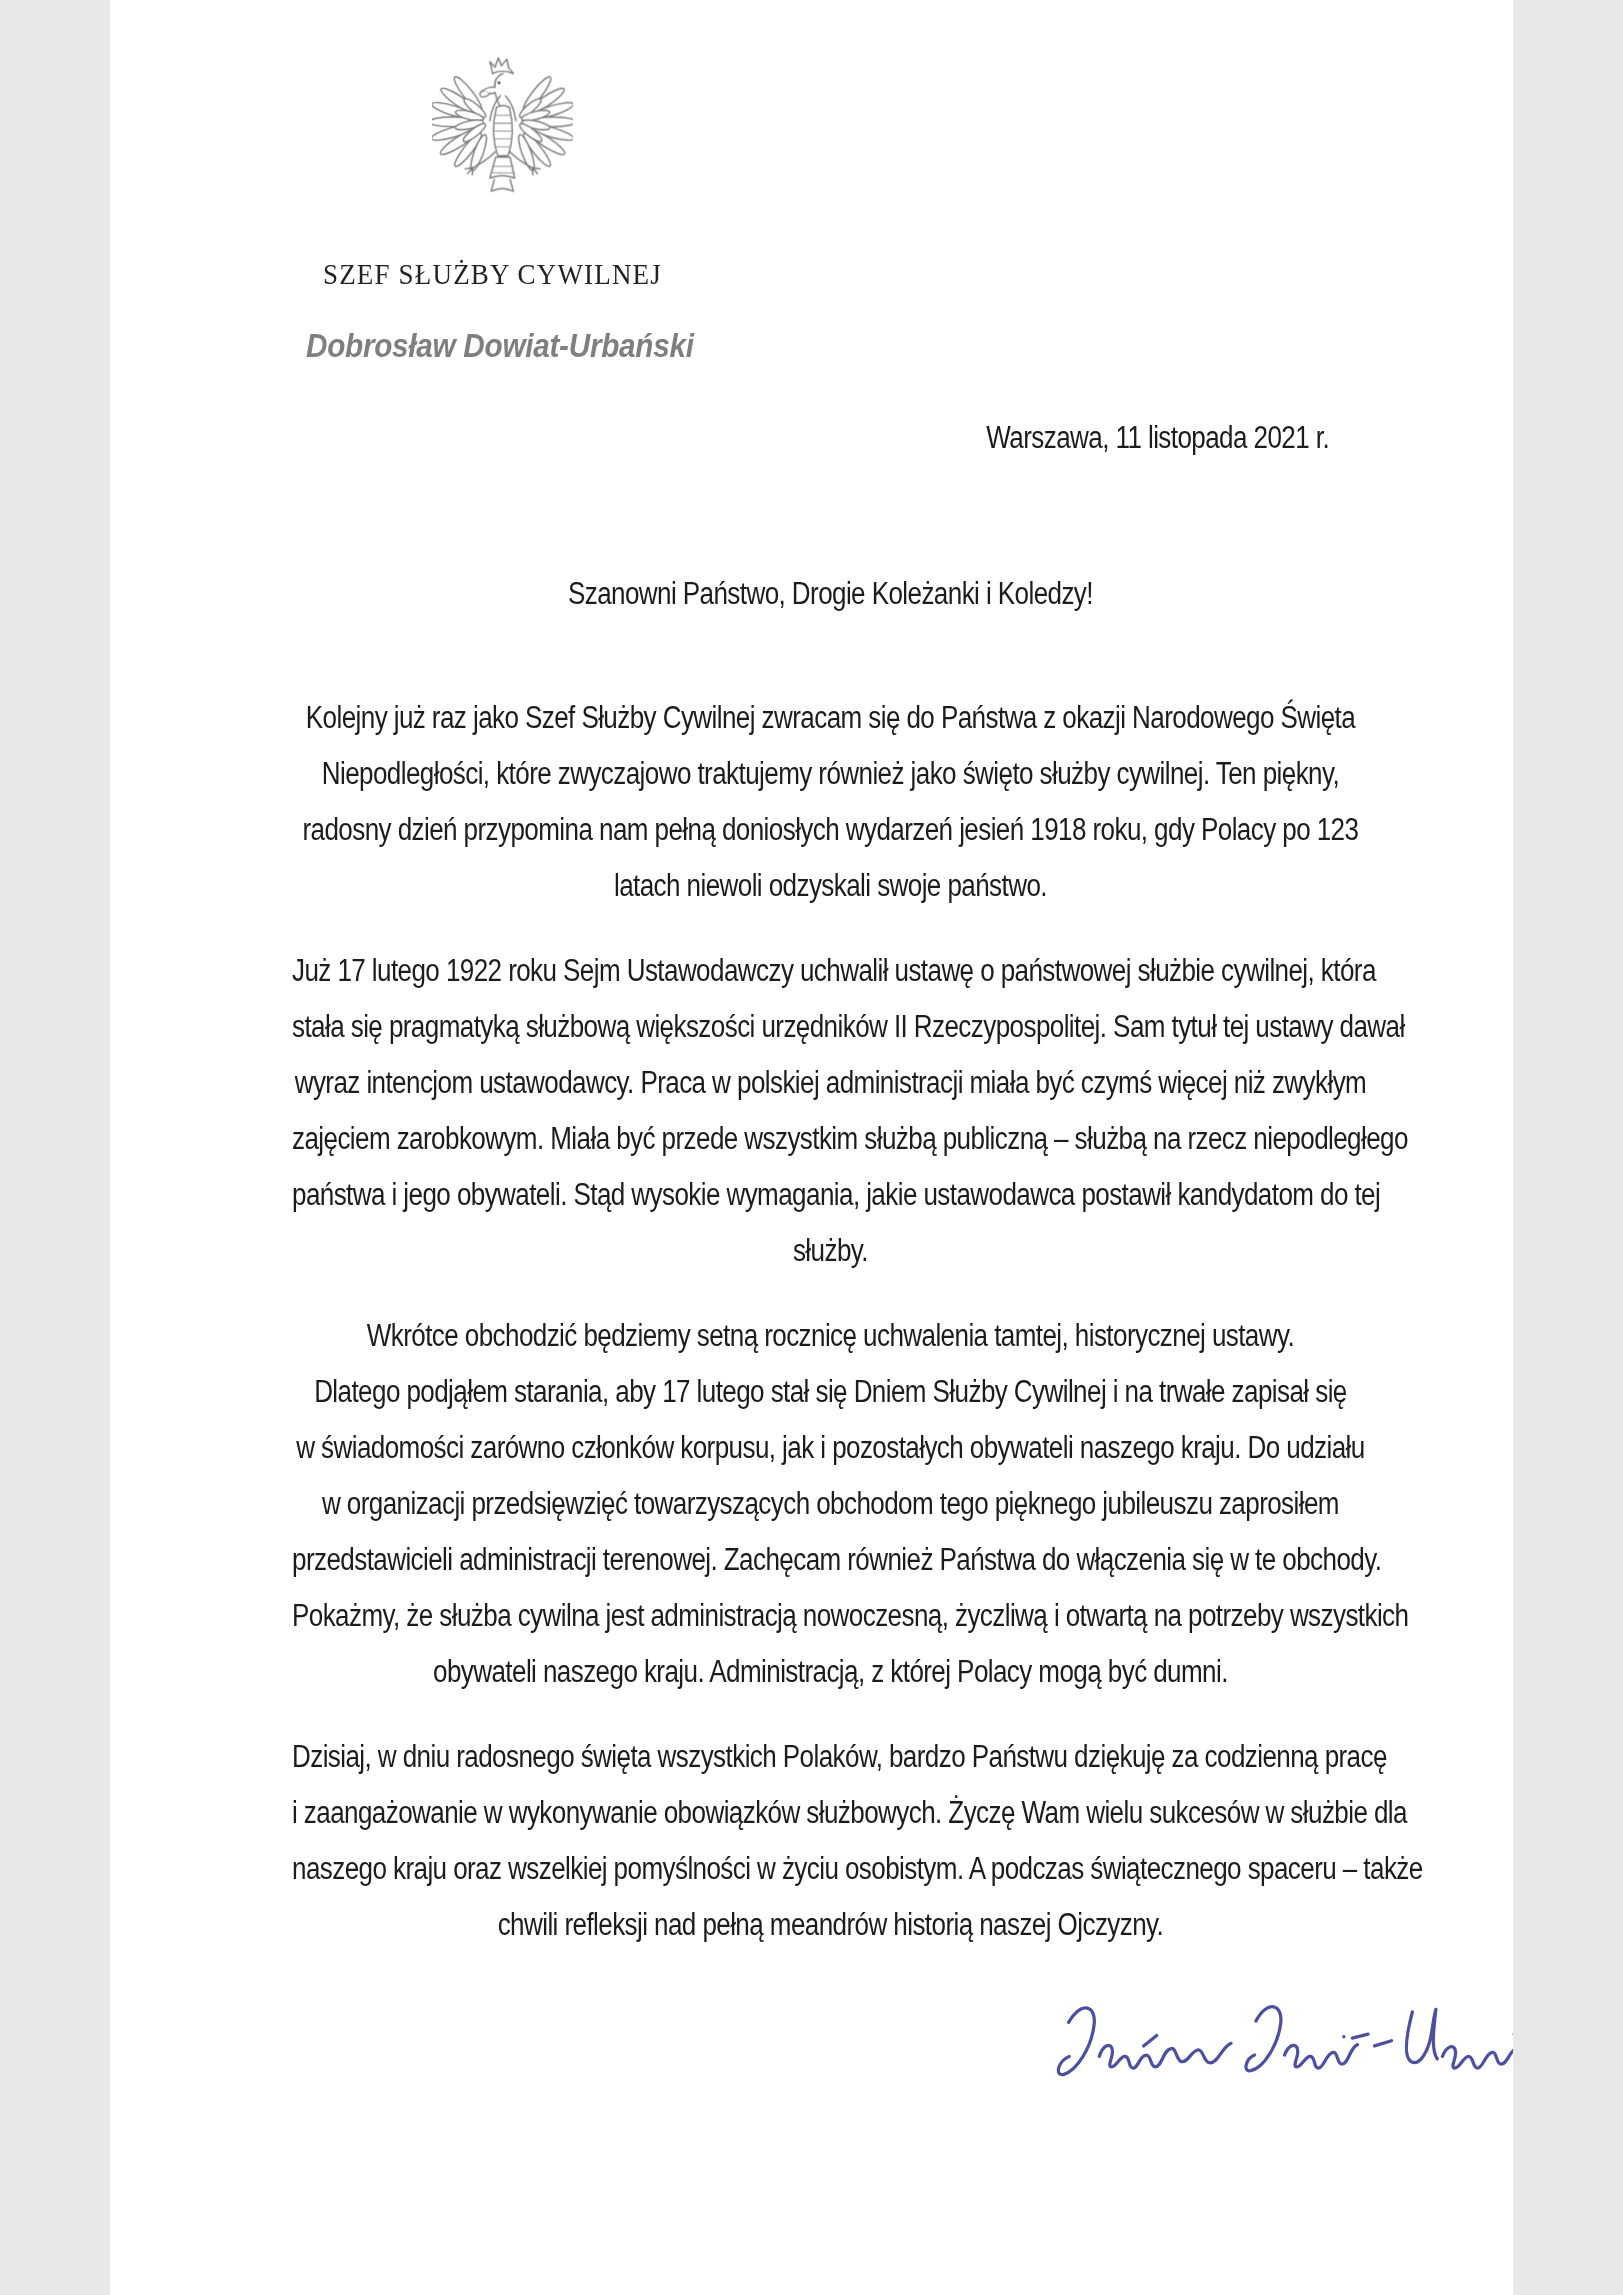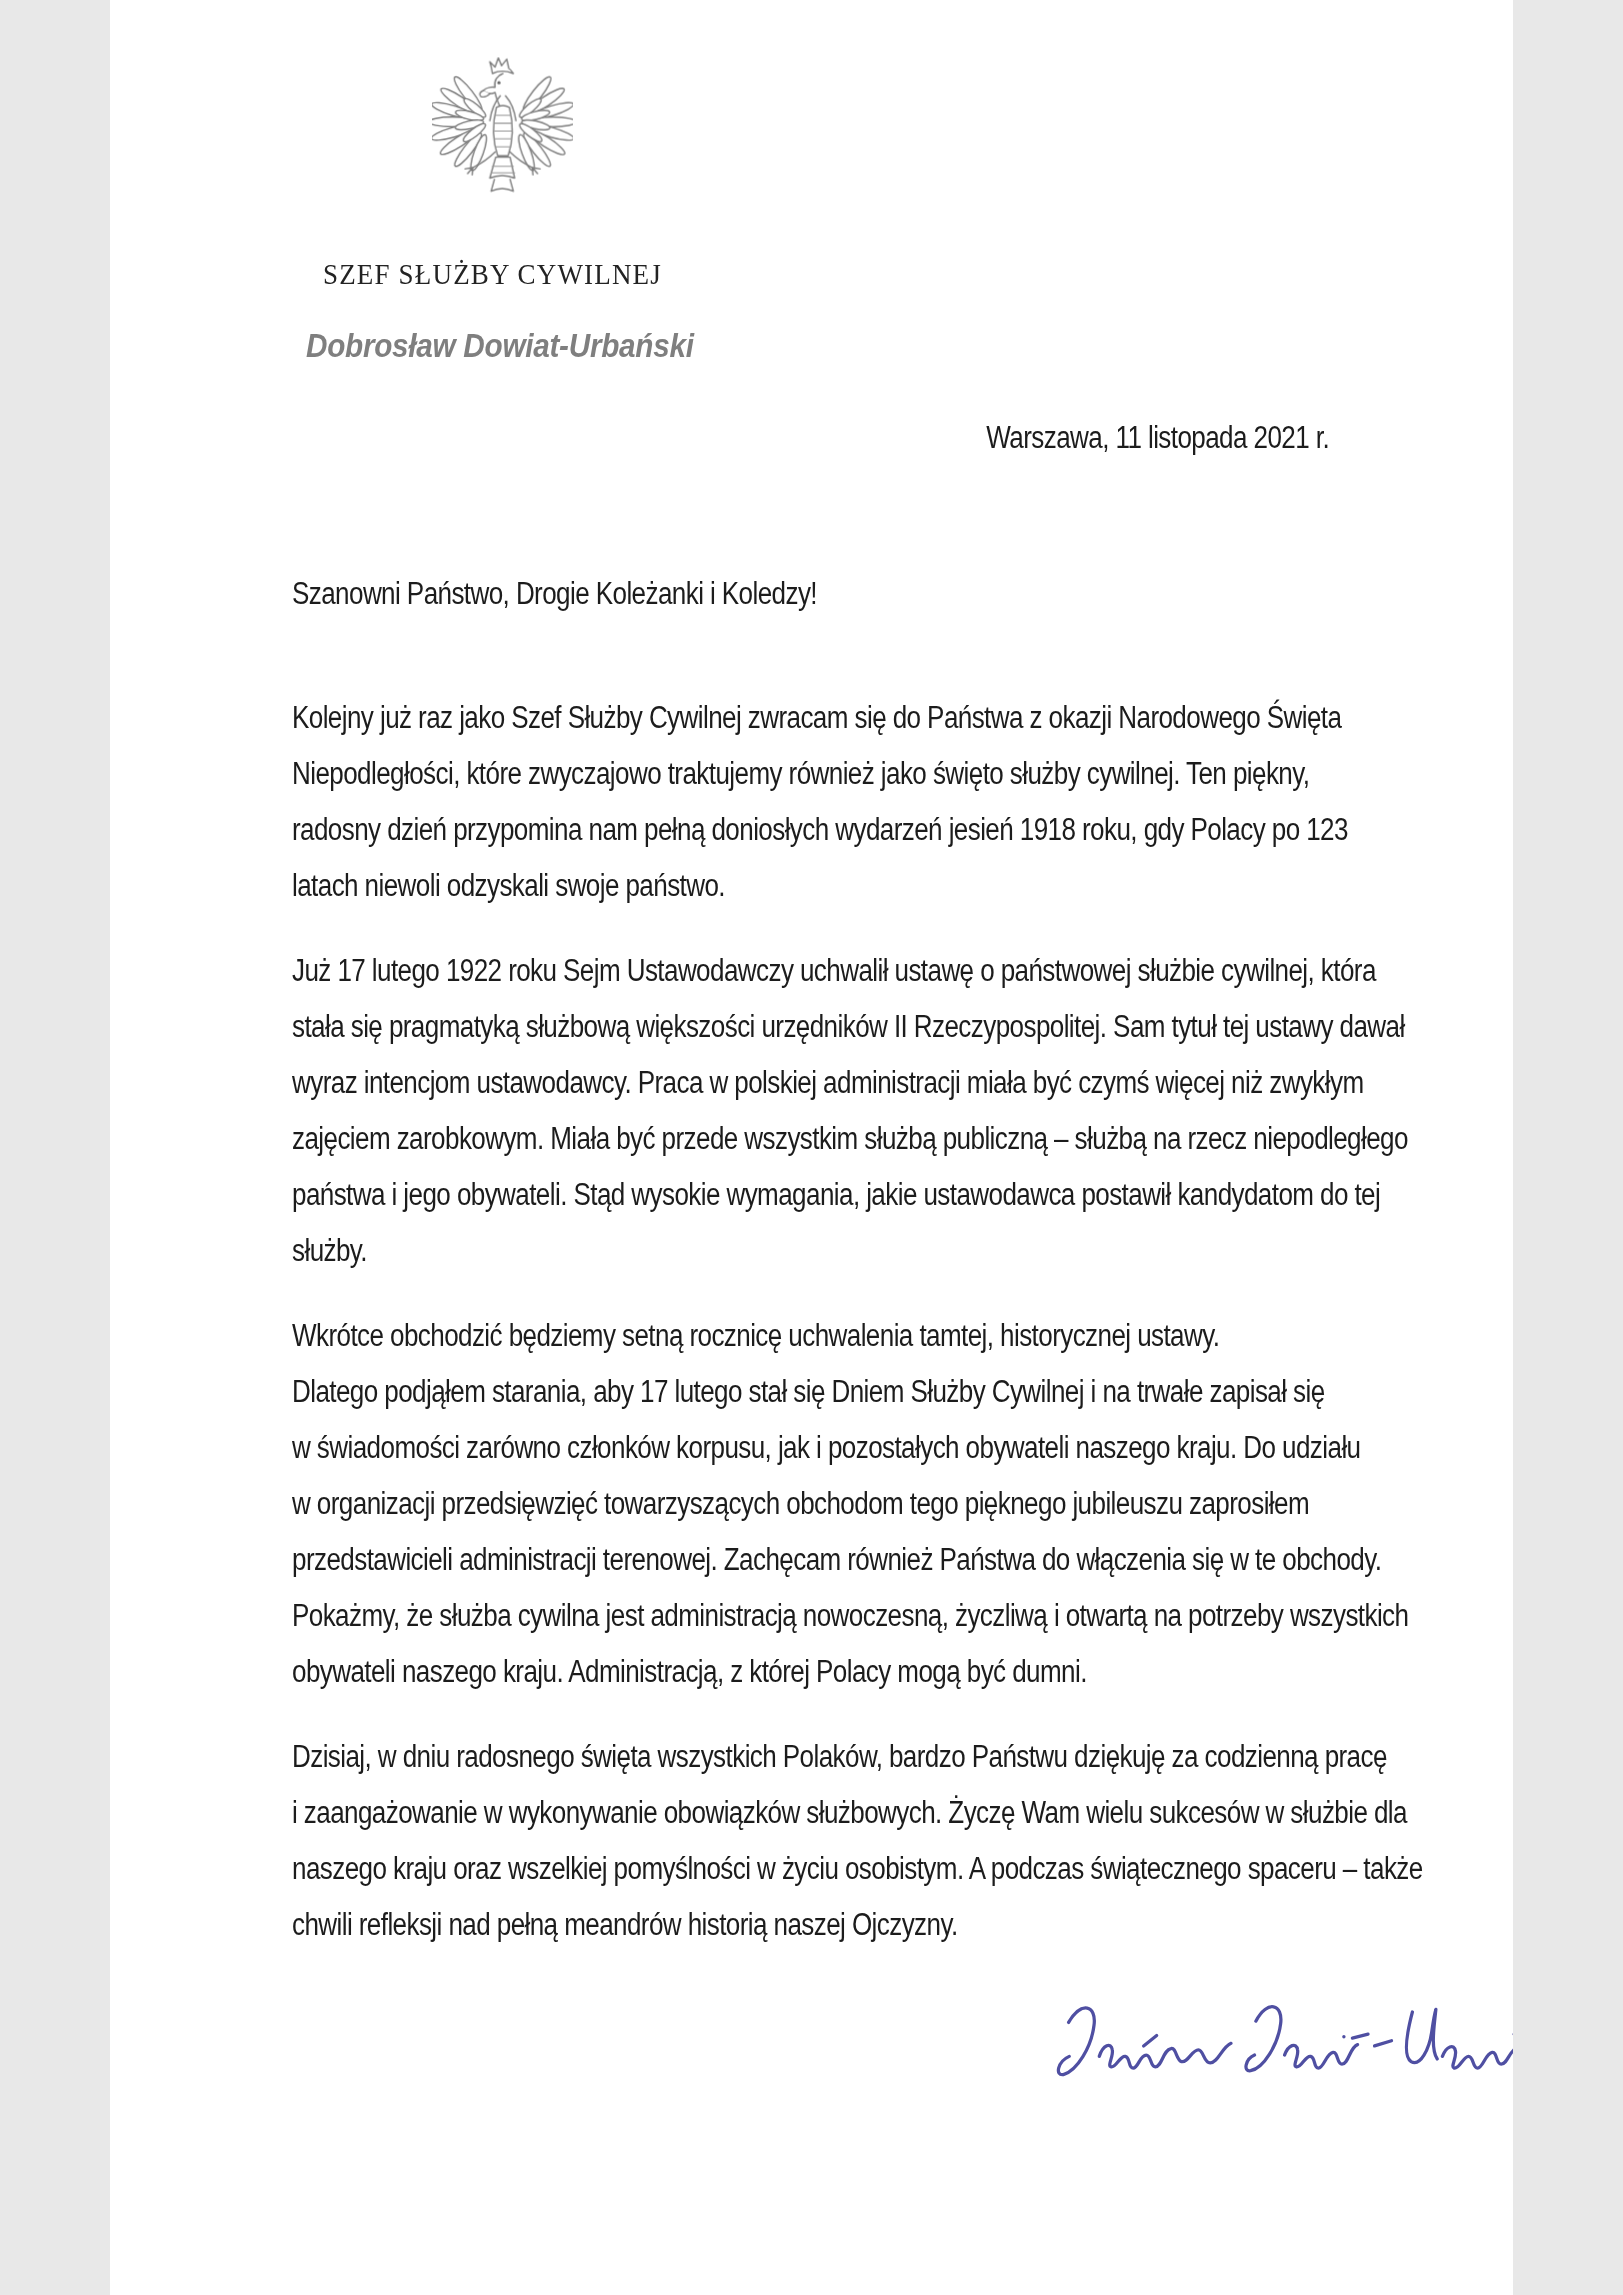--- a/index.html
+++ b/index.html
@@ -29,21 +29,21 @@
     transform:scaleX(.9);transform-origin:left top;
   }
   .dateline{
     position:absolute;top:419px;right:184px;
     font-size:31px;line-height:1.2;letter-spacing:-0.7px;
     white-space:nowrap;
     transform:scaleX(.84);transform-origin:right top;
   }
   .letter-body{
     position:absolute;left:182px;top:566px;width:1282px;
-    font-size:31px;line-height:56px;letter-spacing:-0.7px;
+    font-size:31px;line-height:56px;letter-spacing:-0.7px;text-align:center;
   }
   .line{
     white-space:nowrap;
     transform:scaleX(.84);transform-origin:left center;
   }
   .paras .para{margin-top:29px;}
   .paras .para:first-child{margin-top:68px;}
   .signature{
     position:absolute;left:935px;top:1982px;width:543px;height:137px;
   }

